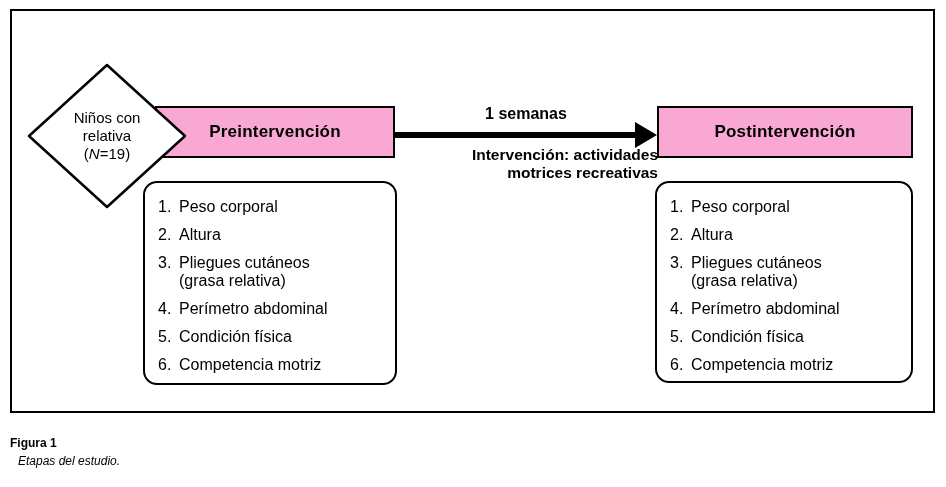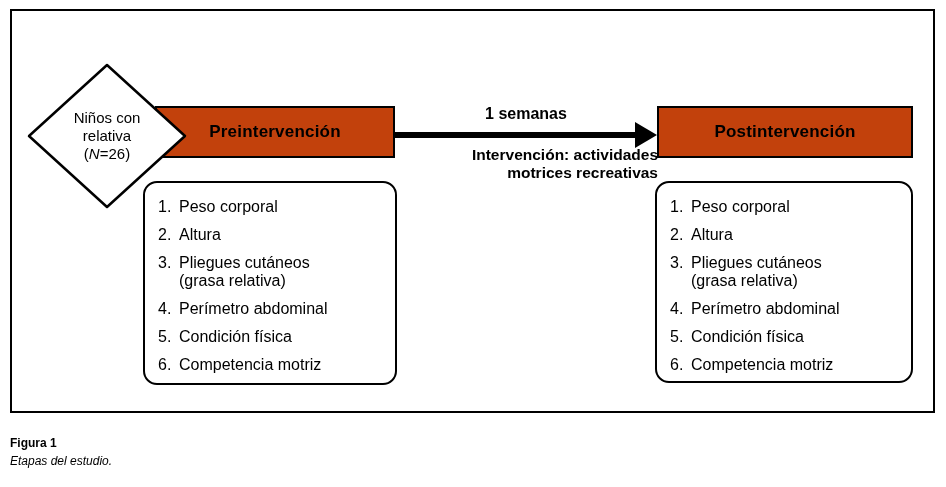--- a/index.html
+++ b/index.html
@@ -19,21 +19,21 @@
 
   .frame {
     left: 10px; top: 9px;
     width: 925px; height: 404px;
     border: 2px solid #000;
     box-sizing: border-box;
     background: #fff;
   }
 
   .stage-box {
-    background: #c2410c;
+    background: #f9a8d4;
     border: 2px solid #000;
     box-sizing: border-box;
     display: flex;
     align-items: center;
     justify-content: center;
     font-weight: bold;
     font-size: 17px;
     letter-spacing: 0.2px;
   }
   .stage-pre  { left: 155px; top: 106px; width: 240px; height: 52px; }
@@ -83,21 +83,21 @@
   .m-item { display: flex; margin-bottom: 10px; }
   .m-num  { min-width: 21px; flex: 0 0 auto; }
   .m-text { white-space: pre-line; }
 
   .caption {
     left: 10px; top: 435px;
     font-size: 12px;
     line-height: 17.5px;
   }
   .fig-label { font-weight: bold; }
-  .fig-title { font-style: italic; }
+  .fig-title { font-style: italic; margin-left: 8px; }
 
   .it { font-style: italic; }
 </style>
 </head>
 <body>
 
 <div class="abs frame"></div>
 
 <div class="abs stage-box stage-pre">
   <span>Preintervención</span>
@@ -113,21 +113,21 @@
 <div class="abs duration-label">1 semanas</div>
 <div class="abs intervention-label">Intervención: actividades
 motrices recreativas</div>
 
 <svg class="abs diamond-svg" width="162" height="148" viewBox="0 0 162 148">
   <polygon points="81,3 159,74 81,145 3,74" fill="#ffffff" stroke="#000000" stroke-width="2.5" stroke-linejoin="round"></polygon>
 </svg>
 <div class="abs diamond-label">
   <div>Niños con</div>
   <div>relativa</div>
-  <div><span>(</span><span class="it">N</span><span>=26)</span></div>
+  <div><span>(</span><span class="it">N</span><span>=19)</span></div>
 </div>
 
 <div class="abs list-box list-left">
   <div class="m-item">
     <span class="m-num">1.</span>
     <span class="m-text">Peso corporal</span>
   </div>
   <div class="m-item">
     <span class="m-num">2.</span>
     <span class="m-text">Altura</span>

